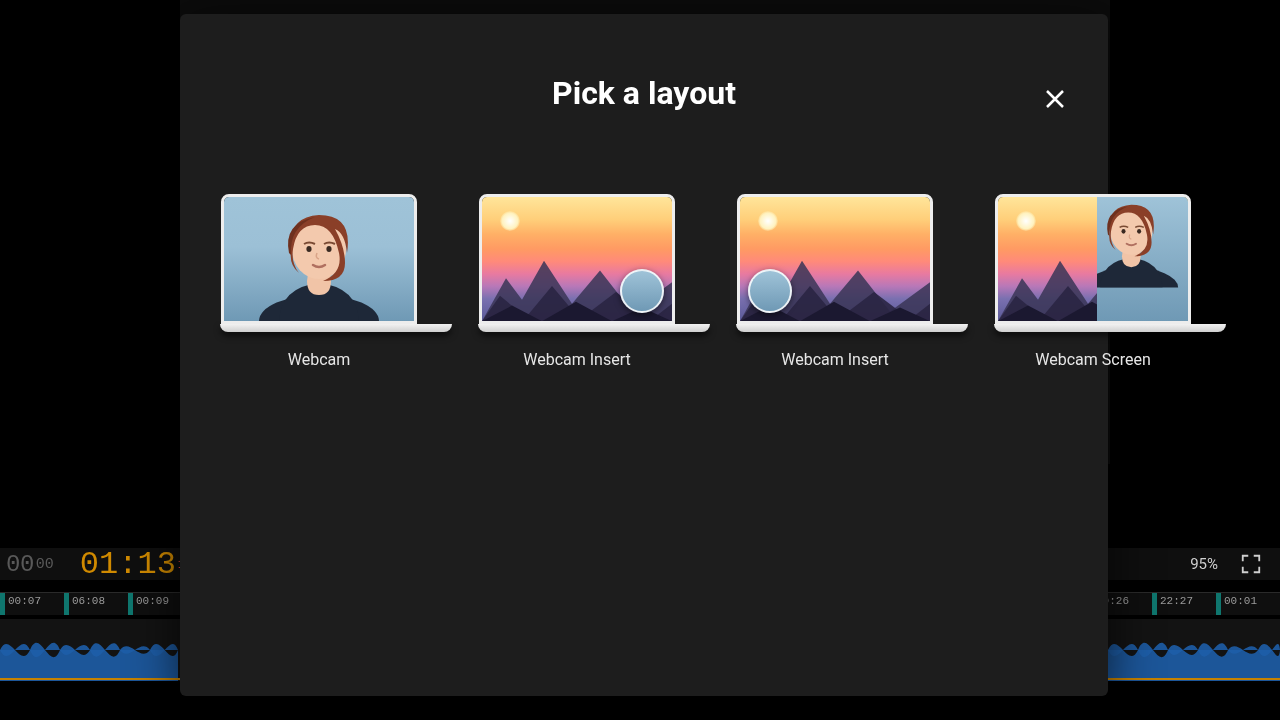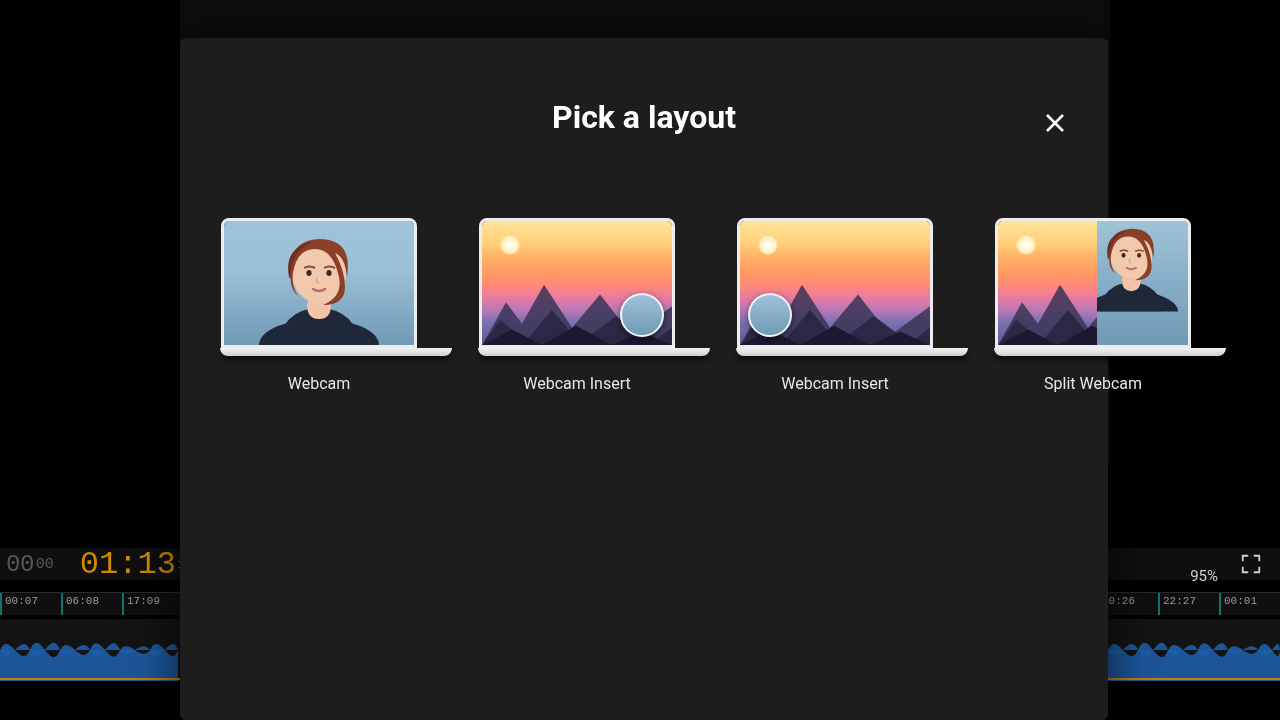--- a/index.html
+++ b/index.html
@@ -4,30 +4,30 @@
 <style>
   html,body{margin:0;padding:0;width:1280px;height:720px;overflow:hidden;background:#000;font-family:-apple-system,BlinkMacSystemFont,"Segoe UI",Roboto,Helvetica,Arial,sans-serif;color:#e6e6e6;}
   
   .app{position:relative;width:1280px;height:720px;}
   .bg-top{position:absolute;left:180px;top:0;width:930px;height:464px;background:#0c0c0c;}
   .timecode-bar{position:absolute;left:0;right:0;top:548px;height:32px;display:flex;align-items:center;padding:0 6px;background:#0f0f0f;}
   .tc-big{font-size:24px;color:#595959;font-family:"Courier New",monospace;letter-spacing:-.5px;}
   .tc-frames{font-size:15px;color:#595959;font-family:"Courier New",monospace;margin-left:2px;}
   .tc-accent{font-size:32px;color:#d08a00;font-family:Liberation Mono, monospace;margin-left:26px;}
   .tc-accent-small{font-size:13px;color:#ef4444;font-family:"Courier New",monospace;margin-left:2px;}
-  .zoom-box{position:absolute;right:62px;top:548px;height:32px;display:flex;align-items:center;color:#cfcfcf;font-size:15px;margin-top:12px;}
+  .zoom-box{position:absolute;right:62px;top:548px;height:32px;display:flex;align-items:center;color:#cfcfcf;font-size:15px;}
   .fullscreen{position:absolute;right:14px;top:548px;height:32px;width:30px;display:flex;align-items:center;justify-content:center;}
   .fullscreen svg{stroke:#cfcfcf;stroke-width:2;fill:none;}
   .ruler{position:absolute;left:0;right:0;top:592px;height:22px;background:#0f0f0f;border-top:1px solid #2a2a2a;display:flex;}
-  .tick{position:relative;width:56px;flex:none;border-left:2px solid #0f766e;color:#9a9a9a;font-size:11px;padding-left:3px;padding-top:2px;font-family:"Courier New",monospace;}
+  .tick{position:relative;width:56px;flex:none;border-left:5px solid #0f766e;color:#9a9a9a;font-size:11px;padding-left:3px;padding-top:2px;font-family:"Courier New",monospace;}
   .wave-row{position:absolute;left:0;right:0;top:618px;height:62px;background:linear-gradient(#181818,#121212);border-top:1px solid #000;}
   .wave-row svg{position:absolute;left:0;top:0;width:1280px;height:62px;}
   .orange-line{position:absolute;left:0;right:0;top:678px;height:2px;background:#c68200;}
   
-  .modal{position:absolute;left:180px;top:14px;width:928px;height:682px;background:#1d1d1d;border-radius:6px;box-shadow:0 8px 50px rgba(0,0,0,.7);margin-top:24px;}
+  .modal{position:absolute;left:180px;top:14px;width:928px;height:682px;background:#1d1d1d;border-radius:6px;box-shadow:0 8px 50px rgba(0,0,0,.7);}
   .modal-title{position:absolute;left:0;right:0;top:60px;text-align:center;font-size:32px;font-weight:700;color:#fff;}
   .close{position:absolute;right:38px;top:70px;width:30px;height:30px;cursor:pointer;display:flex;align-items:center;justify-content:center;}
   .close svg{stroke:#fff;stroke-width:2.5;}
   .grid{position:absolute;left:40px;top:180px;right:40px;display:grid;grid-template-columns:repeat(5,1fr);column-gap:60px;row-gap:75px;}
   .opt{display:flex;flex-direction:column;align-items:center;cursor:pointer;}
   .opt-label{margin-top:18px;font-size:16px;color:#e6e6e6;}
   
   .laptop{position:relative;width:198px;}
   .lid{width:190px;height:124px;margin:0 auto;border:3px solid #ededed;border-radius:8px 8px 0 0;background:#000;overflow:hidden;position:relative;}
   .base{width:232px;height:8px;margin:0 auto;background:linear-gradient(#f2f2f2,#cfcfcf);border-radius:0 0 12px 12px;box-shadow:0 4px 6px rgba(0,0,0,.6);}
@@ -88,21 +88,21 @@
   <div class="zoom-box">95%</div>
   <div class="fullscreen">
     <svg width="22" height="22" viewBox="0 0 24 24">
       <path d="M3 9V3h6 M21 9V3h-6 M3 15v6h6 M21 15v6h-6"></path>
     </svg>
   </div>
 
   <div class="ruler">
     <div class="tick">00:07</div>
     <div class="tick">06:08</div>
-    <div class="tick">17:09</div>
+    <div class="tick">00:09</div>
     <div style="flex:1"></div>
     <div class="tick">00:26</div>
     <div class="tick">22:27</div>
     <div class="tick">00:01</div>
   </div>
 
   <div class="wave-row">
     <svg viewBox="0 0 1280 62" preserveAspectRatio="none">
       <rect x="0" y="0" width="1280" height="62" fill="#131313"></rect>
       <g fill="#1e5ea8">
@@ -195,18 +195,18 @@
                 </svg>
               </div>
             <div class="split-right">
               <svg class="mini" width="140" height="118" viewBox="0 0 140 118">
                   <use href="#person-g"></use>
                 </svg>
             </div>
           </div>
           <div class="base"></div>
         </div>
-        <div class="opt-label">Split Webcam</div>
+        <div class="opt-label">Webcam Screen</div>
       </div>
 
     </div>
   </div>
 </div>
 
 </body></html>

